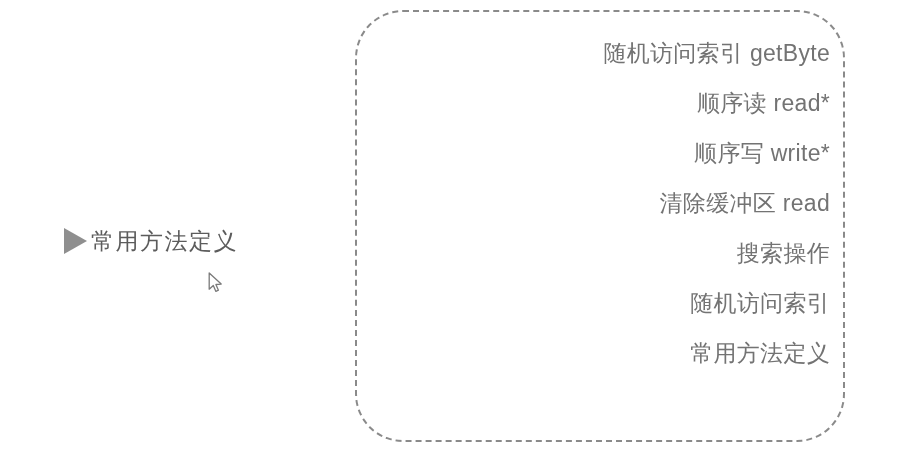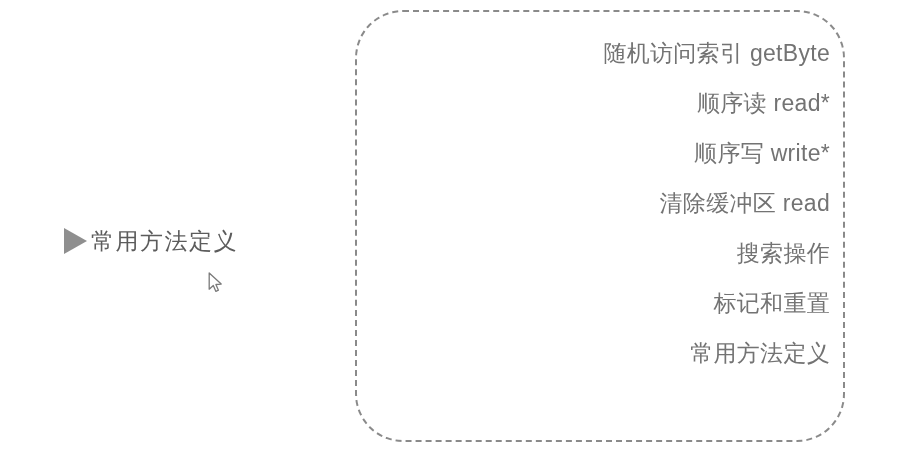--- a/index.html
+++ b/index.html
@@ -111,17 +111,17 @@
   </svg>
 
   <div class="dashed-panel"></div>
 
   <ul class="method-list">
     <li>随机访问索引 getByte</li>
     <li>顺序读 read*</li>
     <li>顺序写 write*</li>
     <li>清除缓冲区 read</li>
     <li>搜索操作</li>
-    <li>标记和重置</li>
+    <li>随机访问索引</li>
     <li>常用方法定义</li>
   </ul>
 
 </div>
 
 </body></html>

